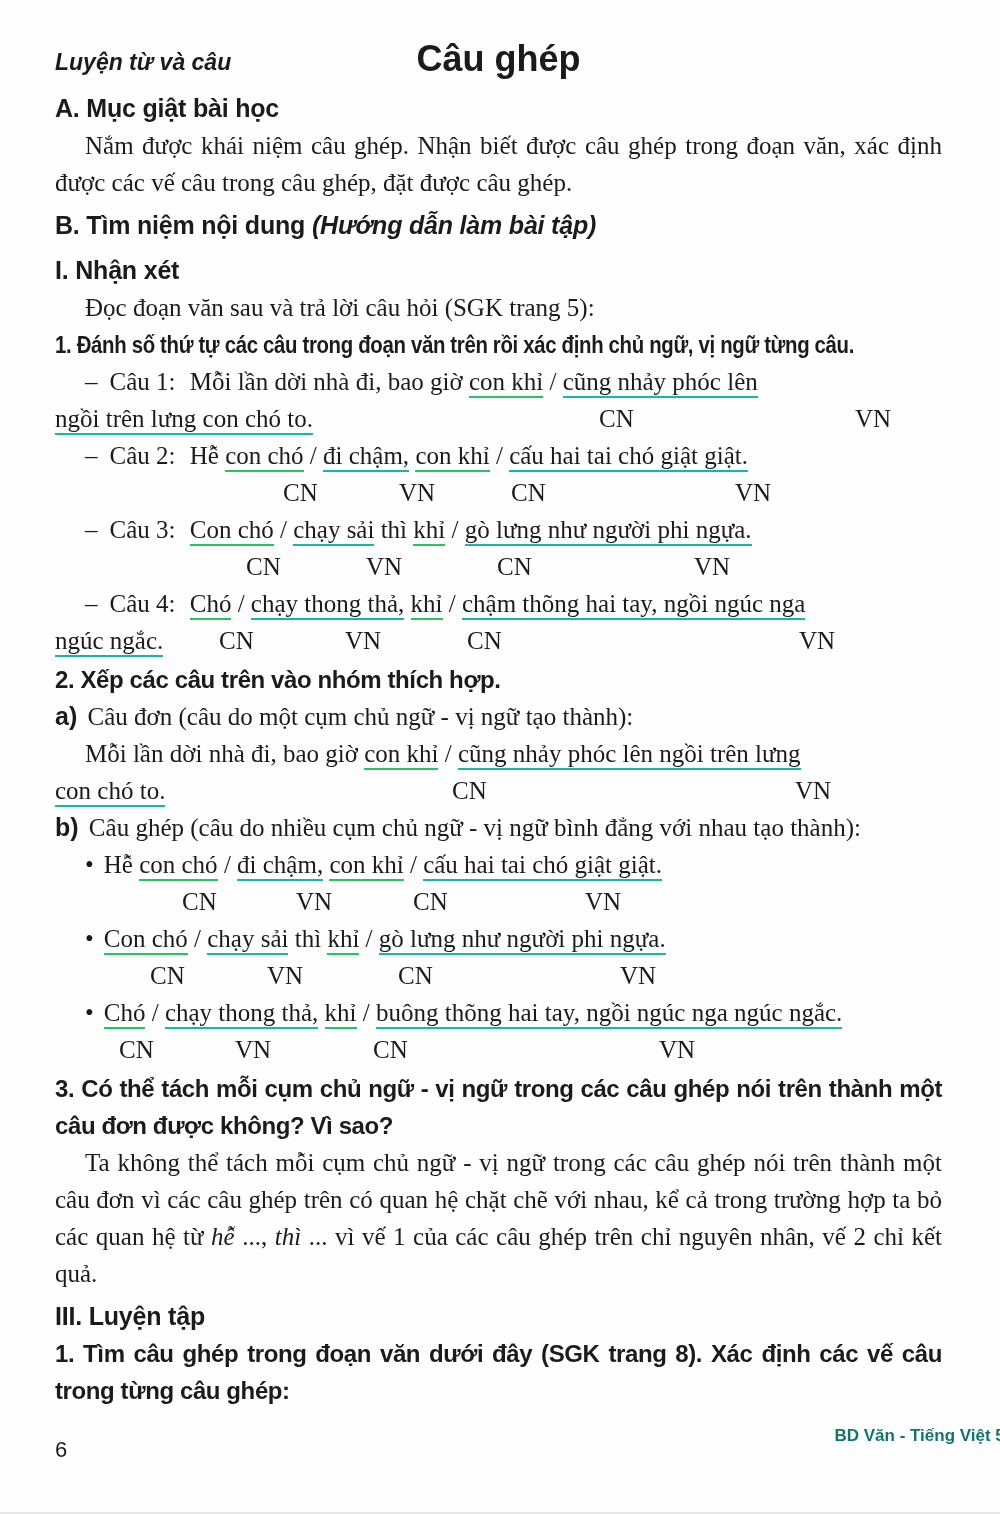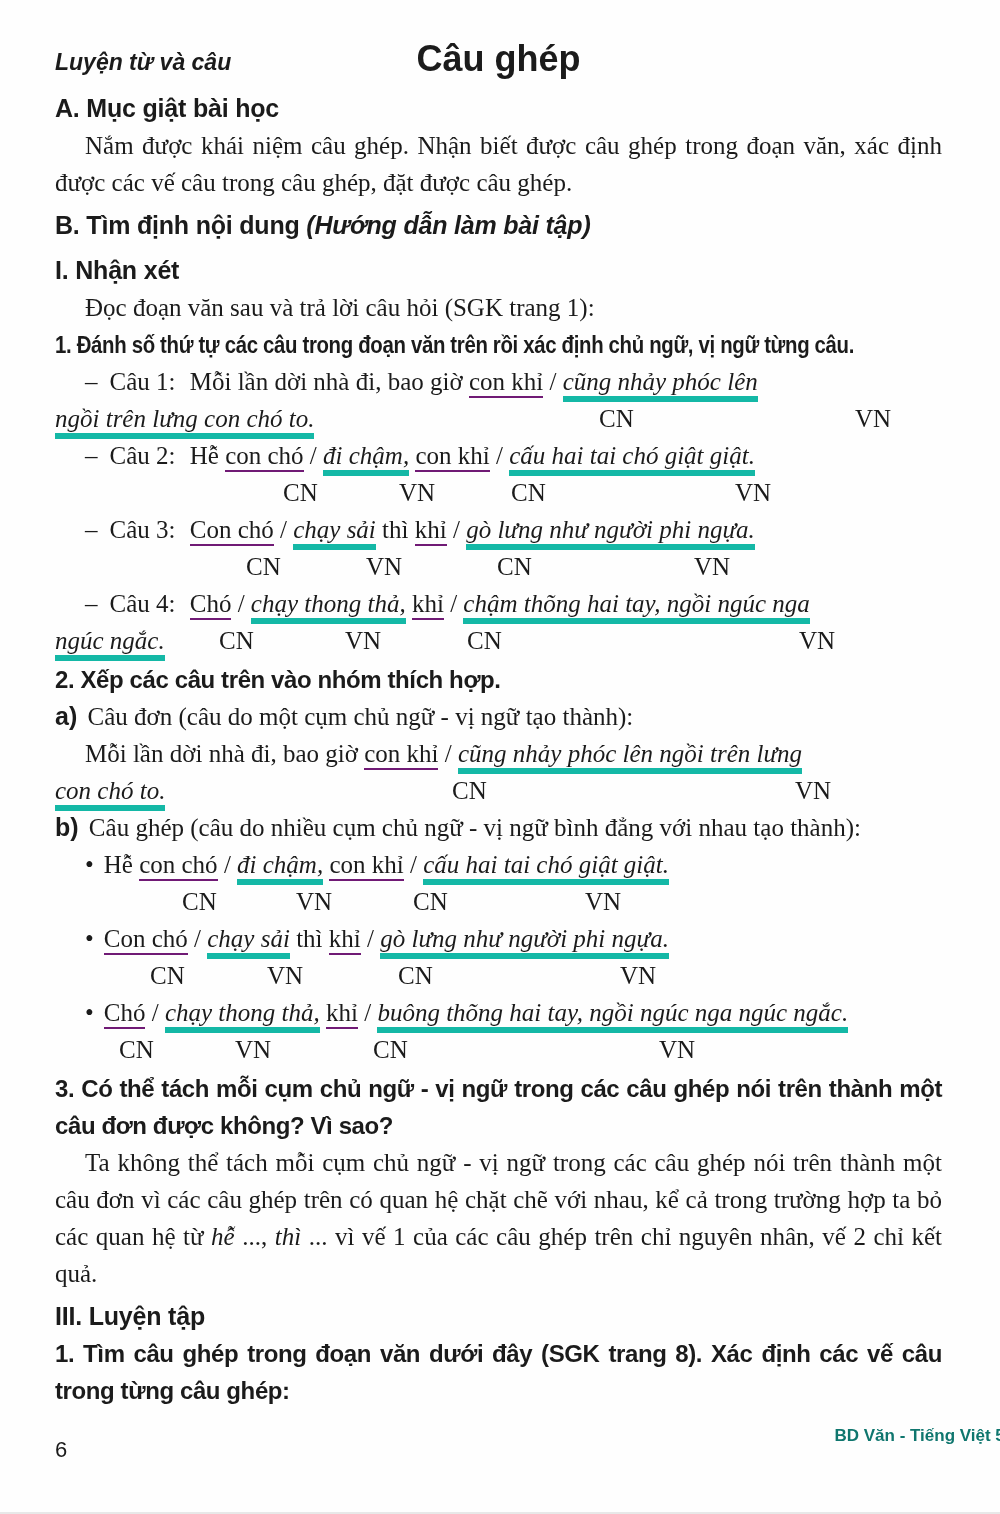--- a/index.html
+++ b/index.html
@@ -27,22 +27,22 @@
   .it { font-style:italic; }
 
   .para { text-align:justify; text-indent:30px; margin:0; }
 
   .mt2{margin-top:2px;} .mt4{margin-top:4px;} .mt6{margin-top:6px;} .mt8{margin-top:8px;}
 
   .sent { padding-left:30px; white-space:nowrap; }
   .lblrow { position:relative; height:37px; white-space:nowrap; }
   .cnvn { position:absolute; top:0; font-family:"Liberation Serif", serif; font-size:25px; }
 
-  .u  { border-bottom:2px solid #701a75; padding-bottom:1px; }
-  .ui { border-bottom:6px solid #14b8a6; padding-bottom:1px; font-style:italic; }
+  .u  { border-bottom:2px solid #22c55e; padding-bottom:1px; }
+  .ui { border-bottom:2px solid #14b8a6; padding-bottom:1px; }
 
   .dash { margin-right:12px; }
   .caulabel { margin-right:8px; }
   .bullet { margin-right:10px; }
   .ab { font-family:"Liberation Sans", sans-serif; font-weight:700; margin-right:4px; }
 
   .pagenum {
     position:absolute; left:55px; bottom:44px;
     font-family:"Liberation Sans", sans-serif; font-size:22px;
   }
@@ -59,26 +59,26 @@
 
     <div class="header-row">
       <span class="kicker">Luyện từ và câu</span>
       <span class="title">Câu ghép</span>
     </div>
 
     <div class="hsans mt8">A. Mục giật bài học</div>
     <p class="para">Nắm được khái niệm câu ghép. Nhận biết được câu ghép trong đoạn văn, xác định được các vế câu trong câu ghép, đặt được câu ghép.</p>
 
     <div class="hsans mt6">
-      <span>B. Tìm định nội dung</span>
+      <span>B. Tìm niệm nội dung</span>
       <span class="it">(Hướng dẫn làm bài tập)</span>
     </div>
 
     <div class="hsans mt8">I. Nhận xét</div>
-    <p class="para">Đọc đoạn văn sau và trả lời câu hỏi (SGK trang 1):</p>
+    <p class="para">Đọc đoạn văn sau và trả lời câu hỏi (SGK trang 5):</p>
 
     <div class="boldhead">
       <span class="squeeze">1. Đánh số thứ tự các câu trong đoạn văn trên rồi xác định chủ ngữ, vị ngữ từng câu.</span>
     </div>
 
     <div class="sent">
       <span class="dash">–</span><span class="caulabel">Câu 1:</span>
       <span>Mỗi lần dời nhà đi, bao giờ</span>
       <span class="u">con khỉ</span>
       <span>/</span>

